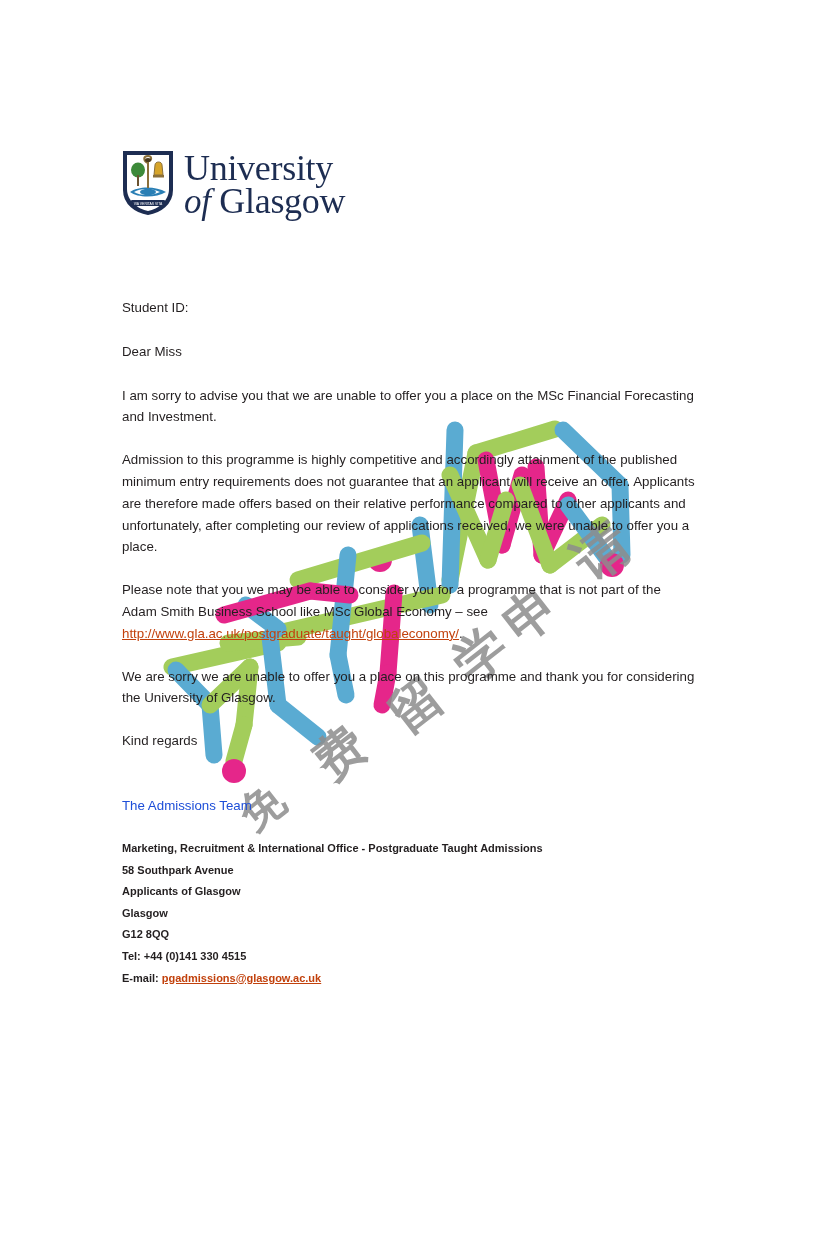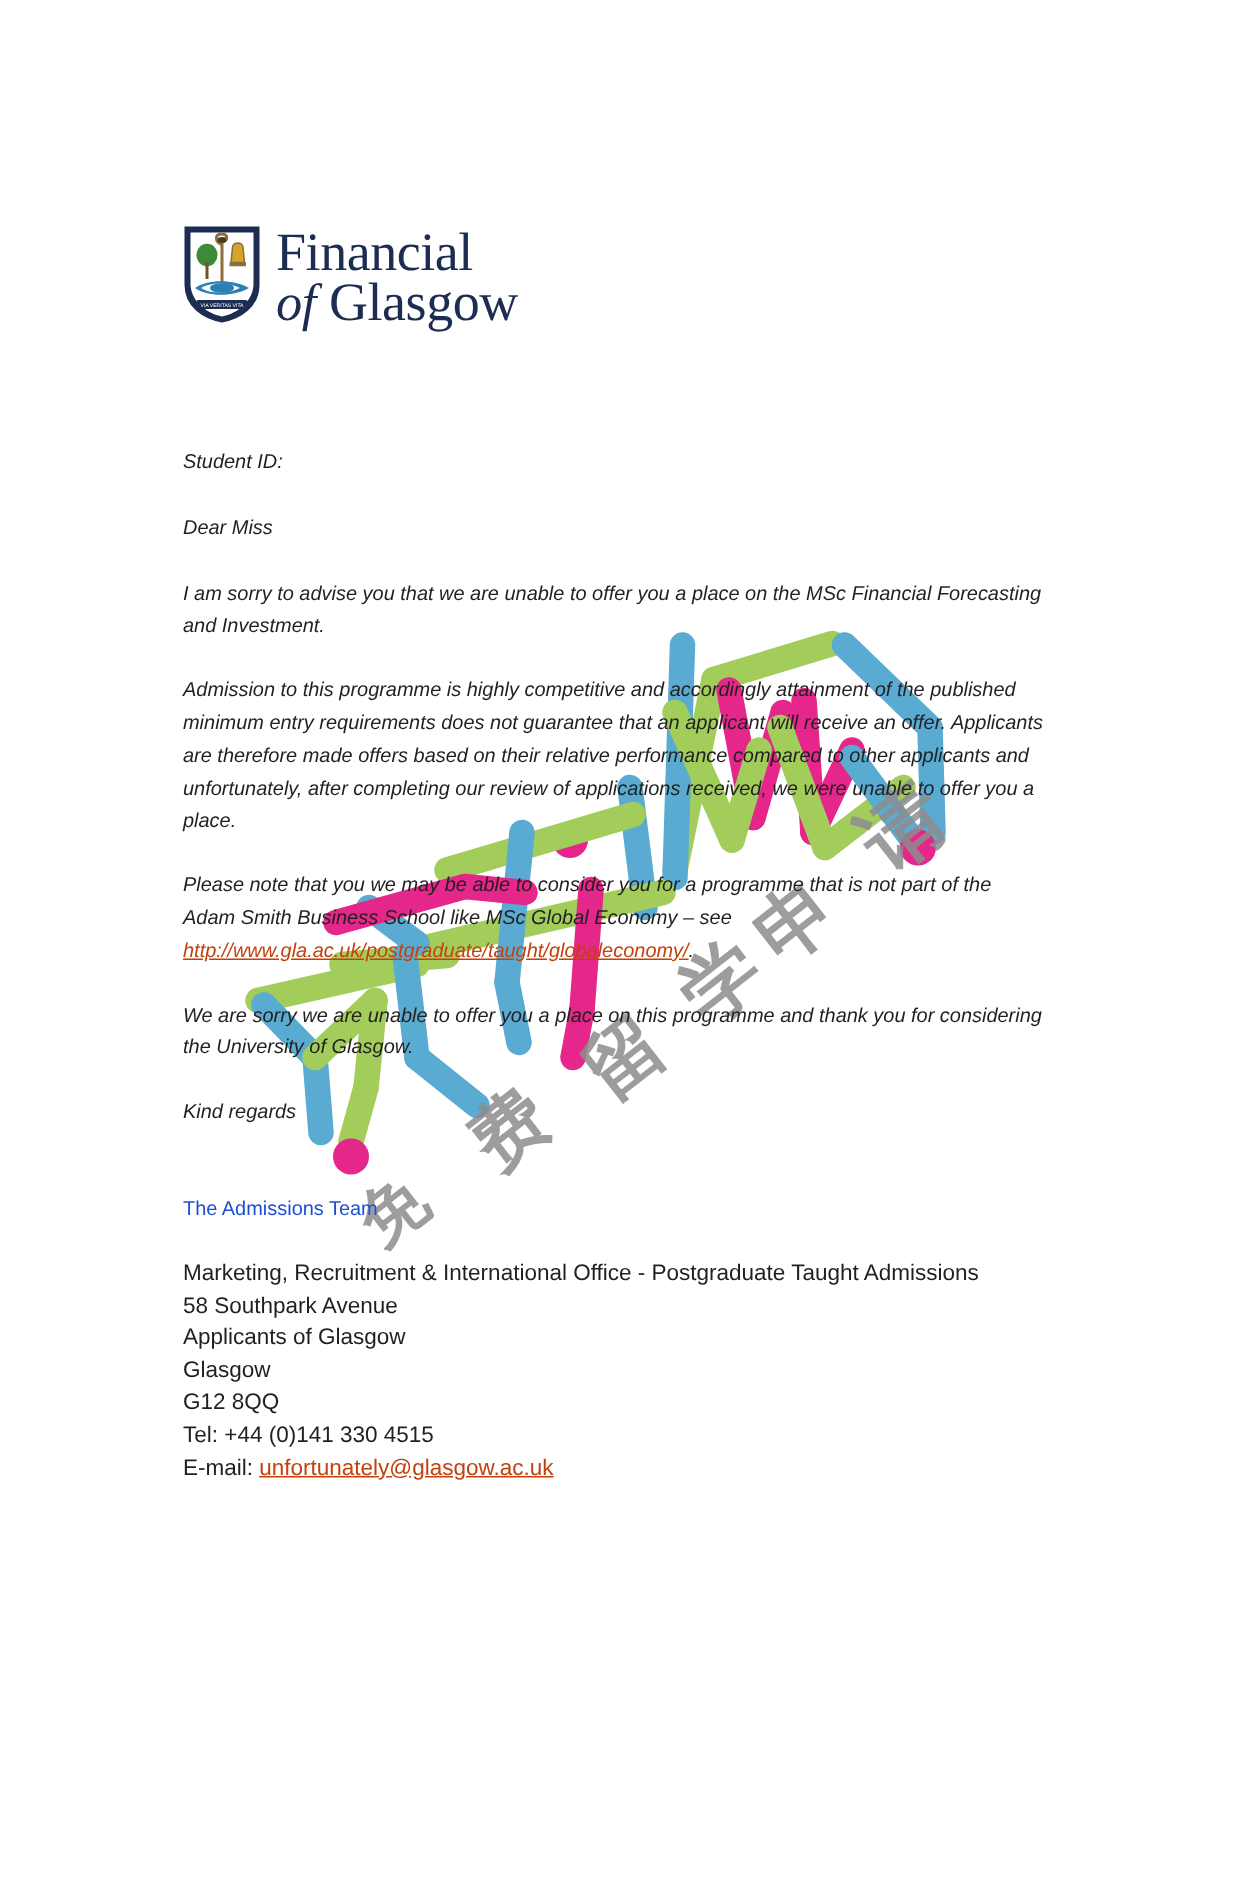--- a/index.html
+++ b/index.html
@@ -59,21 +59,20 @@
     position: absolute;
     left: 122px;
     top: 297px;
     width: 575px;
     font-size: 13.3px;
     color: #231f20;
     line-height: 21.8px;
   }
   #letter-body p {
     margin: 0 0 21px 0;
-    font-style: italic;
   }
 
   a.doclink {
     color: #2b2bc0;
     text-decoration: underline;
   }
   a.doclink.purple {
     color: #c2410c;
   }
 
@@ -84,23 +83,24 @@
     width: 575px;
     font-size: 13.3px;
     color: #1d4ed8;
     line-height: 21.8px;
   }
   #address-block {
     position: absolute;
     left: 122px;
     top: 838px;
     width: 575px;
-    font-size: 15px;
+    font-size: 11px;
     color: #231f20;
     line-height: 21.6px;
+    font-weight: bold;
   }
   #address-block div { white-space: nowrap; }
 
   
   #watermark-color {
     position: absolute;
     left: 150px;
     top: 405px;
     width: 500px;
     height: 380px;
@@ -146,21 +146,21 @@
       <ellipse cx="26" cy="10" rx="3" ry="2" fill="#4a3a1f"></ellipse>
 
       <path d="M33 15 C33 11 40 11 40 15 L41 25 H32 Z" fill="#d6a42a" stroke="#8a6f3a" stroke-width="1"></path>
       <rect x="31" y="25" width="11" height="2.5" fill="#8a6f3a"></rect>
 
       <rect x="9" y="50" width="34" height="6" rx="1" fill="#1d2d52"></rect>
       <text x="26" y="54.6" font-size="3.4" fill="#ffffff" text-anchor="middle" font-family="Liberation Sans, sans-serif">VIA VERITAS VITA</text>
     </svg>
 
     <div id="logo-wordmark">
-      <span id="logo-line1">Financial</span>
+      <span id="logo-line1">University</span>
       <span id="logo-line2"><span class="ital">of</span> <span>Glasgow</span></span>
     </div>
   </div>
 
   <svg id="watermark-color" viewBox="0 0 500 380">
     <g stroke-linecap="round" fill="none" stroke-width="17">
 
       <path d="M326 48 L405 24" stroke="#a3cd5b"></path>
       <path d="M326 48 L300 175" stroke="#a3cd5b"></path>
       <path d="M413 25 L470 80" stroke="#5aabd2"></path>
@@ -232,16 +232,16 @@
     <div>The Admissions Team</div>
   </div>
 
   <div id="address-block">
     <div>Marketing, Recruitment &amp; International Office - Postgraduate Taught Admissions</div>
     <div>58 Southpark Avenue</div>
     <div>Applicants of Glasgow</div>
     <div>Glasgow</div>
     <div>G12 8QQ</div>
     <div>Tel: +44 (0)141 330 4515</div>
-    <div><span>E-mail: </span><a class="doclink purple" href="#">unfortunately@glasgow.ac.uk</a></div>
+    <div><span>E-mail: </span><a class="doclink purple" href="#">pgadmissions@glasgow.ac.uk</a></div>
   </div>
 
 </div>
 
 </body></html>

